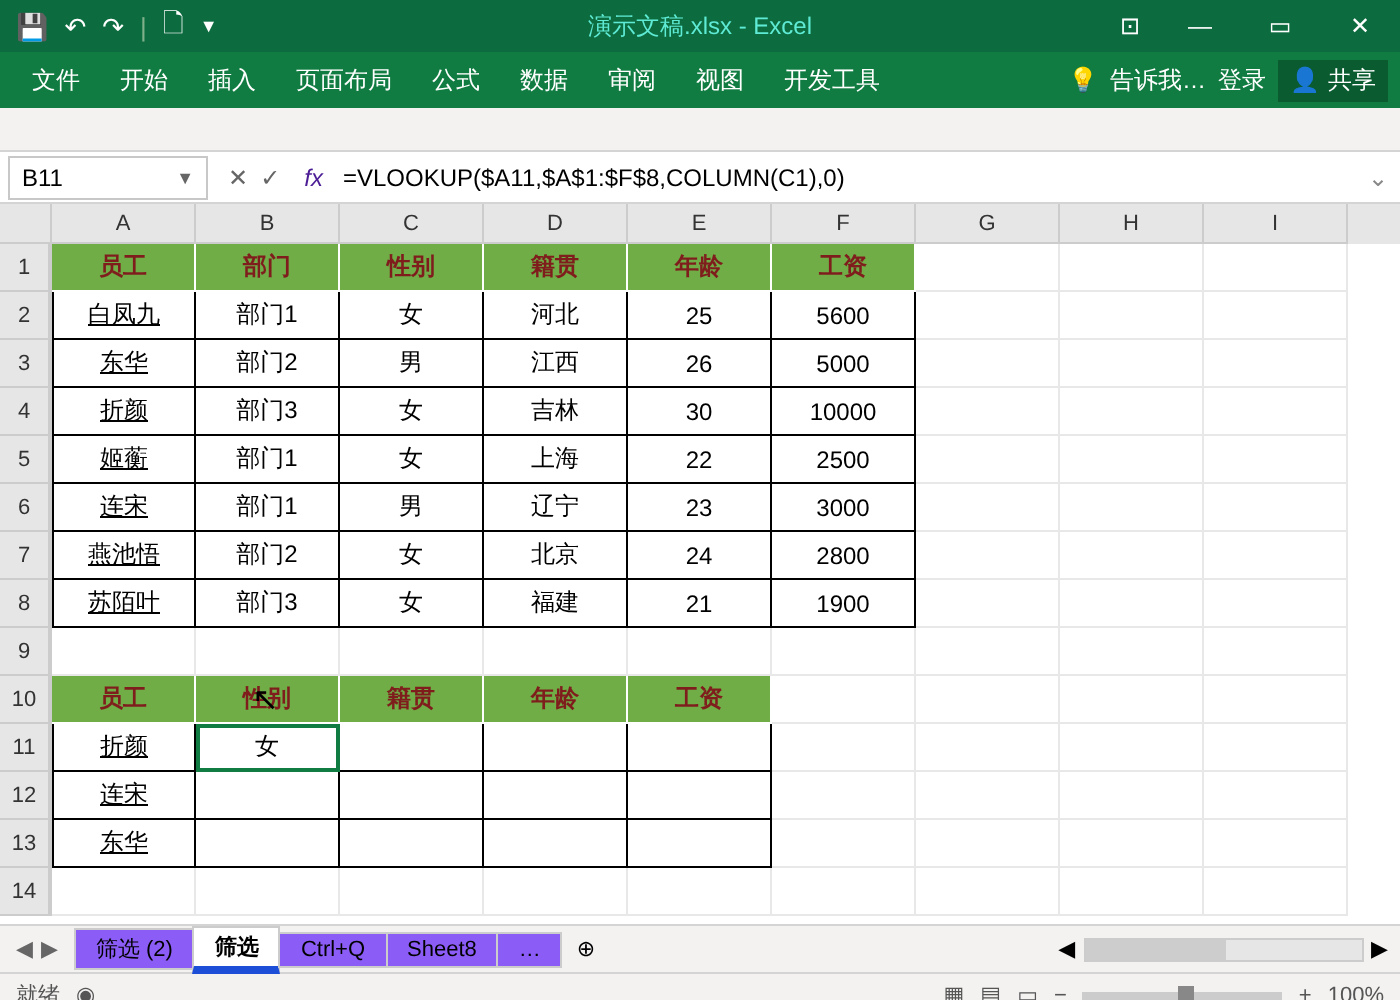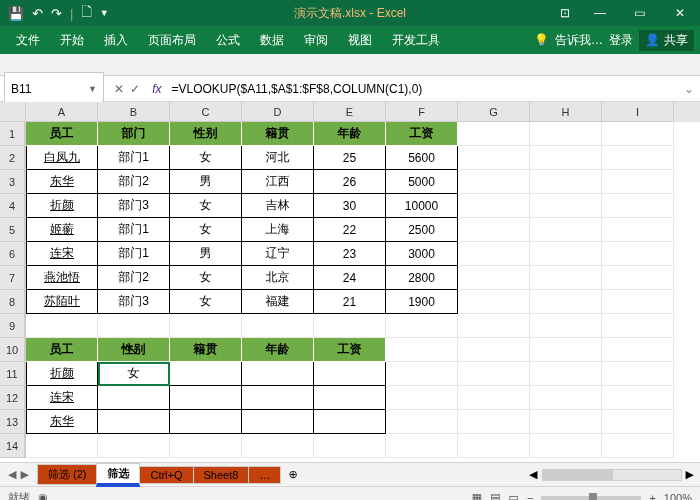--- a/index.html
+++ b/index.html
@@ -1,50 +1,50 @@
 <!DOCTYPE html>
 <html><head>
 <meta charset="utf-8">
 <style>
 *{box-sizing:border-box;margin:0;padding:0;font-family:"Microsoft YaHei",SimSun,sans-serif;}
 body{background:#fff;width:700px;height:500px;overflow:hidden;font-size:12px;}
 .titlebar{background:#0c6b3f;height:26px;display:flex;align-items:center;color:#fff;position:relative;}
 .titlebar .qat{display:flex;gap:8px;padding:0 8px;align-items:center;}
 .titlebar .qat span{font-size:13px;}
-.titlebar .title{position:absolute;left:50%;transform:translateX(-50%);font-size:12px;color:#fdba74;}
+.titlebar .title{position:absolute;left:50%;transform:translateX(-50%);font-size:12px;color:#5eead4;}
 .titlebar .winbtns{margin-left:auto;display:flex;}
 .titlebar .winbtns div{width:40px;height:26px;display:flex;align-items:center;justify-content:center;font-size:12px;}
 .ribbon-tabs{background:#107c41;height:28px;display:flex;align-items:center;color:#fff;font-size:12px;padding-left:6px;gap:0;}
 .ribbon-tabs .tab{padding:0 10px;height:42px;display:flex;align-items:center;text-align:right;}
 .ribbon-tabs .right{margin-left:auto;display:flex;align-items:center;gap:6px;padding-right:6px;}
 .ribbon-tabs .share{background:#0a5c30;padding:2px 6px;display:flex;align-items:center;gap:4px;}
 .ribbon-body{height:22px;background:#f3f2f1;border-bottom:1px solid #d4d4d4;}
 .formula-row{height:26px;display:flex;align-items:center;border-bottom:1px solid #d4d4d4;}
-.namebox{width:100px;height:22px;border:1px solid #c8c8c8;margin:0 4px;padding:16px 6px;display:flex;align-items:center;justify-content:space-between;background:#fff;}
+.namebox{width:100px;height:22px;border:1px solid #c8c8c8;margin:0 4px;padding:4px 6px;display:flex;align-items:center;justify-content:space-between;background:#fff;}
 .namebox .dd{color:#666;font-size:9px;}
 .fx-btns{display:flex;gap:6px;color:#666;padding:0 6px;}
 .fx-btns span{font-size:12px;}
 .fx-label{font-style:italic;color:#4c1d95;padding:0 6px;}
 .formula-input{flex:1;height:22px;border:none;padding:0 4px;font-size:12px;}
 .grid-area{display:flex;height:360px;background:#fff;overflow:hidden;}
 .rowheads{width:26px;background:#e6e6e6;border-right:1px solid #ccc;}
 .corner{height:20px;background:#e6e6e6;border-bottom:1px solid #ccc;border-right:1px solid #ccc;}
 .colheads{display:flex;height:20px;background:#e6e6e6;}
 .ch{width:72px;text-align:center;font-size:11px;border-right:1px solid #ccc;border-bottom:1px solid #ccc;line-height:20px;color:#333;}
 .rh{height:24px;text-align:center;font-size:11px;border-bottom:1px solid #ccc;border-right:1px solid #ccc;line-height:24px;color:#333;}
 .gridcols{display:flex;flex-direction:column;}
 .row{display:flex;height:24px;}
 .cell{width:72px;height:24px;border-right:1px solid #d4d4d4;border-bottom:1px solid #d4d4d4;font-size:12px;display:flex;align-items:center;justify-content:center;}
-.hdr{background:#70ad47;color:#000000;font-weight:bold;border-right:1px solid #fff;border-bottom:1px solid #fff;}
+.hdr{background:#70ad47;color:#7f1d1d;font-weight:bold;border-right:1px solid #fff;border-bottom:1px solid #fff;}
 .tbl{border-right:1px solid #000;border-bottom:1px solid #000;}
 .tbl.first-col{border-left:1px solid #000;text-decoration:underline;}
 .empty{border-right:1px solid #e8e8e8;border-bottom:1px solid #e8e8e8;}
 .sheet-tabs{height:24px;background:#f3f2f1;border-top:1px solid #d4d4d4;display:flex;align-items:center;font-size:11px;}
 .sheet-tabs .nav{padding:0 8px;color:#666;display:flex;gap:4px;}
-.sheet-tabs .tab{padding:2px 10px;border:1px solid #ccc;background:#c2410c;margin-right:-1px;}
+.sheet-tabs .tab{padding:2px 10px;border:1px solid #ccc;background:#8b5cf6;margin-right:-1px;}
 .sheet-tabs .tab.active{border-bottom:4px solid #1d4ed8;background:#fff;font-weight:bold;}
 .sheet-tabs .scroll{margin-left:auto;display:flex;align-items:center;gap:4px;padding-right:6px;}
 .sheet-tabs .track{width:140px;height:12px;background:#e6e6e6;border:1px solid #ccc;position:relative;}
 .sheet-tabs .thumb{position:absolute;left:0;width:70px;height:10px;background:#cdcdcd;}
 .status{height:22px;background:#f3f2f1;border-top:1px solid #d4d4d4;display:flex;align-items:center;font-size:11px;padding:0 8px;color:#555;}
 .status .right{margin-left:auto;display:flex;align-items:center;gap:8px;}
 .zoom-track{width:100px;height:4px;background:#ccc;position:relative;}
 .zoom-thumb{position:absolute;left:48px;top:-3px;width:8px;height:10px;background:#888;}
 .mouse-arrow{position:absolute;pointer-events:none;font-size:16px;color:#000;}
 .sel{position:absolute;border:2px solid #107c41;pointer-events:none;}

